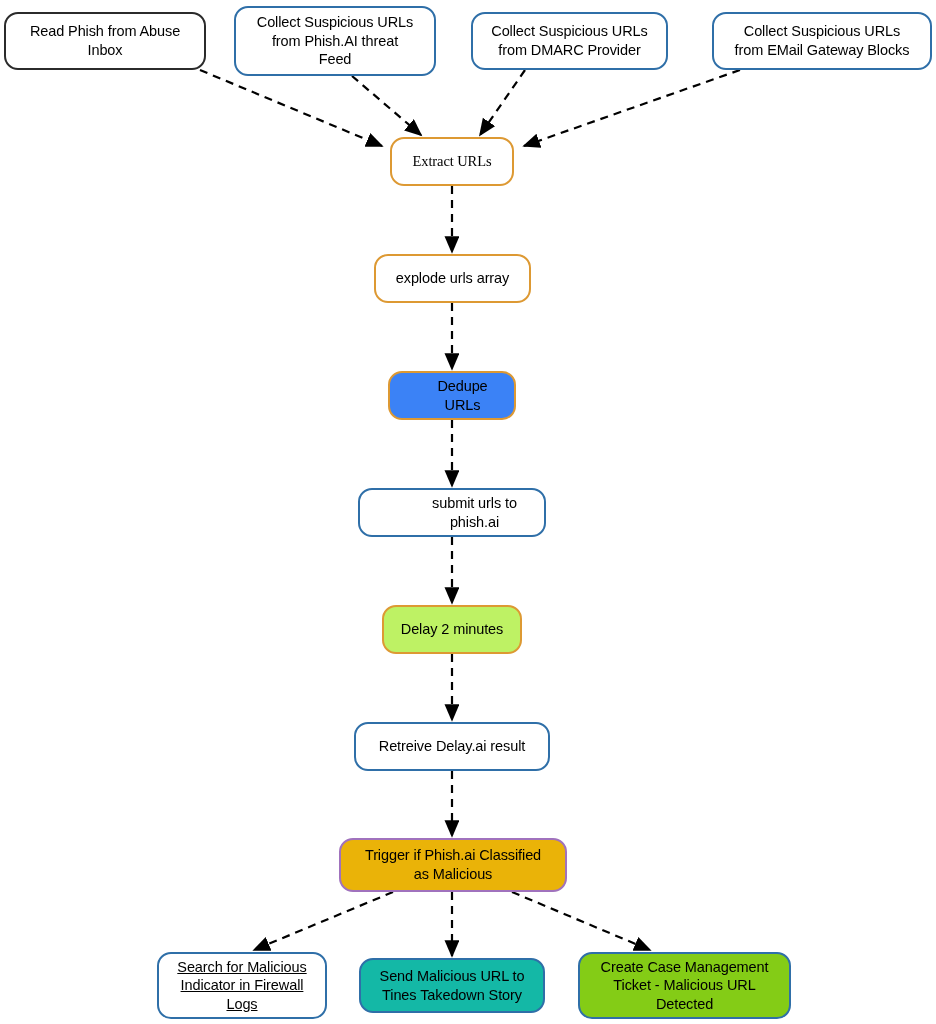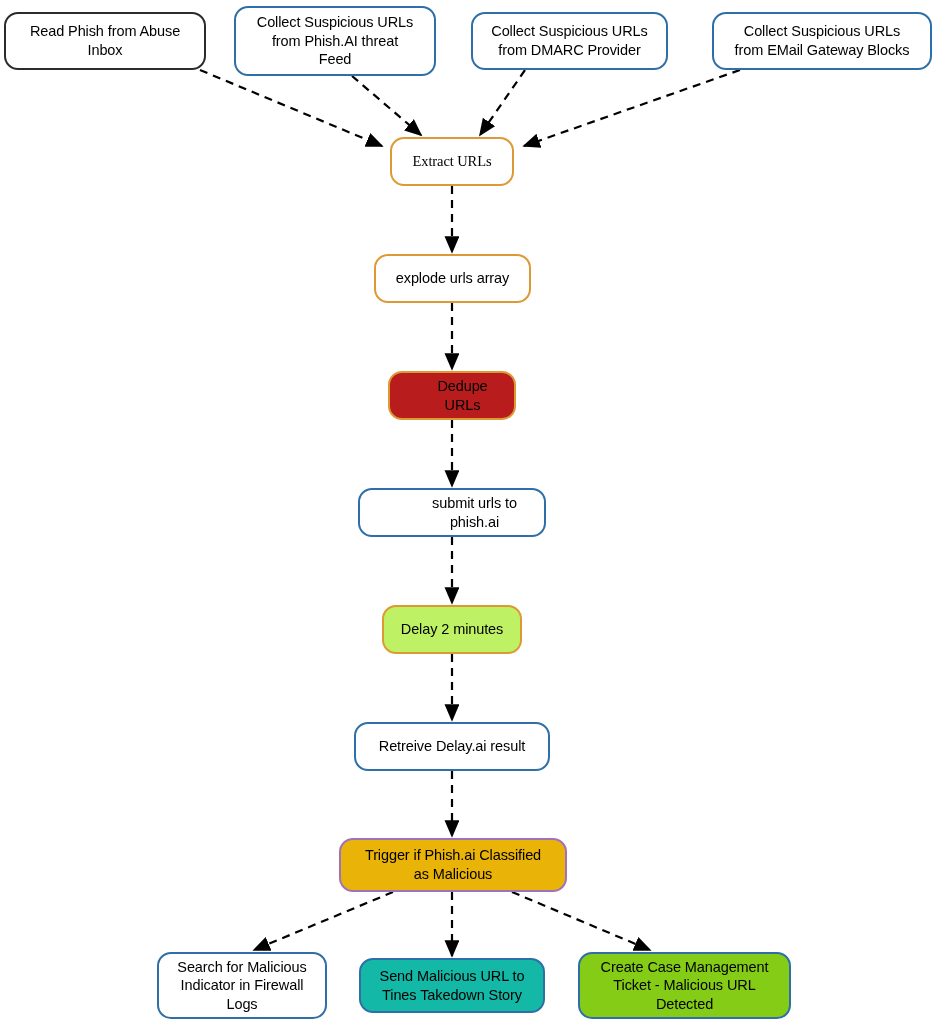--- a/index.html
+++ b/index.html
@@ -94,37 +94,37 @@
       <div class="node" style="left: 712px; top: 12px; width: 220px; height: 58px; border-color: rgb(47, 111, 168); background: rgb(255, 255, 255);">
         <span class="node-label">Collect Suspicious URLs
 from EMail Gateway Blocks</span>
       </div>
       <div class="node" style="left: 390px; top: 137px; width: 124px; height: 49px; border-color: rgb(221, 153, 51); background: rgb(255, 255, 255); font-family: Liberation Serif, serif;">
         <span class="node-label">Extract URLs</span>
       </div>
       <div class="node" style="left: 374px; top: 254px; width: 157px; height: 49px; border-color: rgb(221, 153, 51); background: rgb(255, 255, 255); text-align: center;">
         <span class="node-label">explode urls array</span>
       </div>
-      <div class="node" style="left: 388px; top: 371px; width: 128px; height: 49px; border-color: rgb(221, 153, 51); background: #b91c1c; padding-left: 21px;">
+      <div class="node" style="left: 388px; top: 371px; width: 128px; height: 49px; border-color: rgb(221, 153, 51); background: #3b82f6; padding-left: 21px;">
         <span class="node-label">Dedupe URLs</span>
       </div>
       <div class="node" style="left: 358px; top: 488px; width: 188px; height: 49px; border-color: rgb(47, 111, 168); background: rgb(255, 255, 255); padding-left: 45px;">
         <span class="node-label">submit urls to phish.ai</span>
       </div>
       <div class="node" style="left: 382px; top: 605px; width: 140px; height: 49px; border-color: rgb(221, 153, 51); background: #bef264;">
         <span class="node-label">Delay 2 minutes</span>
       </div>
       <div class="node" style="left: 354px; top: 722px; width: 196px; height: 49px; border-color: rgb(47, 111, 168); background: rgb(255, 255, 255);">
         <span class="node-label">Retreive Delay.ai result</span>
       </div>
       <div class="node" style="left: 339px; top: 838px; width: 228px; height: 54px; border-color: rgb(160, 114, 189); background: #eab308;">
         <span class="node-label">Trigger if Phish.ai Classified
 as Malicious</span>
       </div>
-      <div class="node" style="left: 157px; top: 952px; width: 170px; height: 67px; border-color: rgb(47, 111, 168); background: rgb(255, 255, 255);">
+      <div class="node" style="left: 157px; top: 952px; width: 170px; height: 67px; border-color: rgb(47, 111, 168); background: rgb(255, 255, 255); text-decoration: underline;">
         <span class="node-label">Search for Malicious
 Indicator in Firewall
 Logs</span>
       </div>
       <div class="node" style="left: 359px; top: 958px; width: 186px; height: 55px; border-color: rgb(47, 111, 168); background: #14b8a6;">
         <span class="node-label">Send Malicious URL to
 Tines Takedown Story</span>
       </div>
       <div class="node" style="left: 578px; top: 952px; width: 213px; height: 67px; border-color: rgb(47, 111, 168); background: #84cc16;">
         <span class="node-label">Create Case Management

